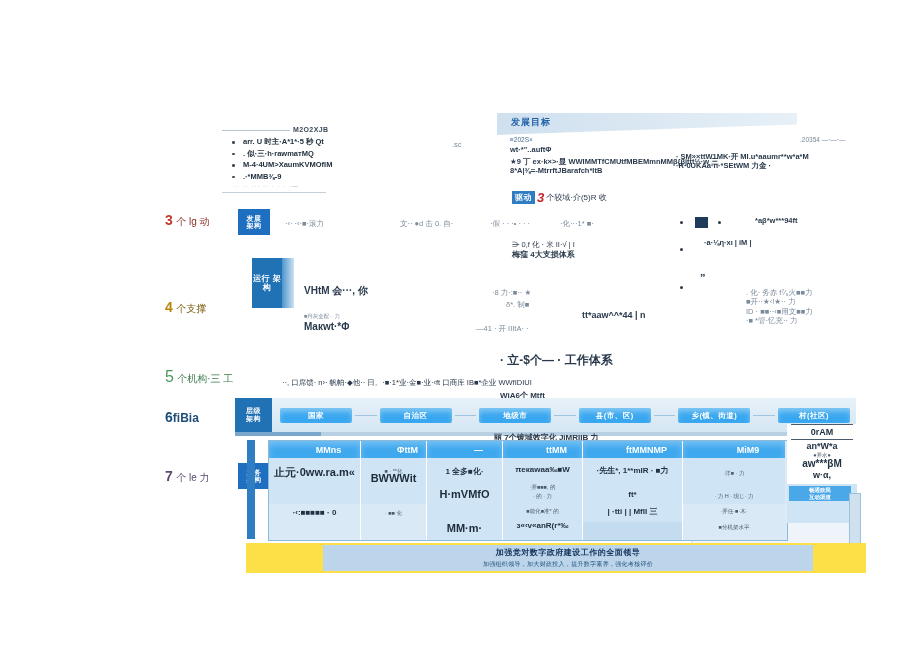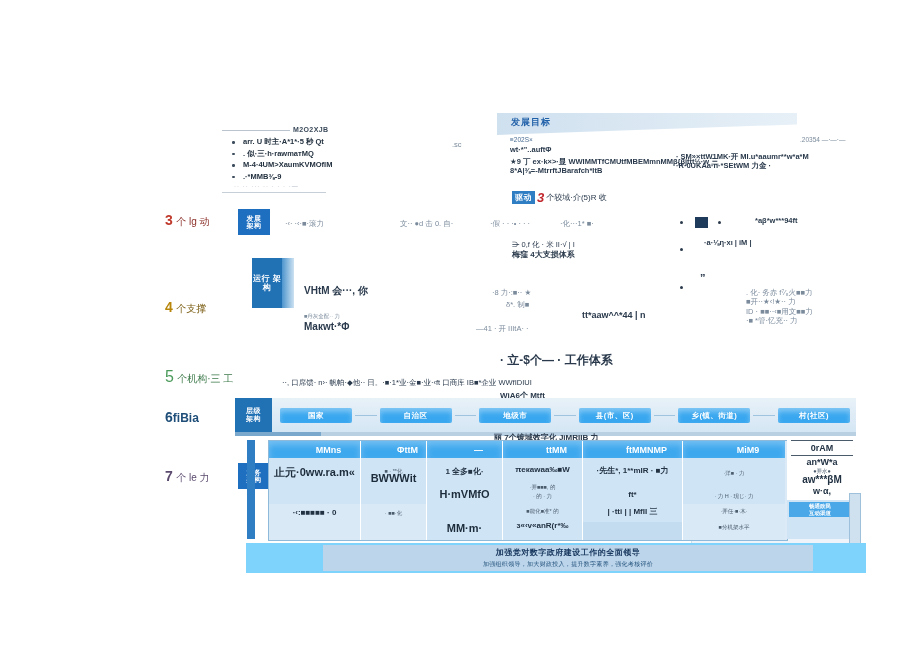--- a/index.html
+++ b/index.html
@@ -92,33 +92,33 @@
   .bt-col{box-sizing:border-box;border-right:1px solid #ffffff;position:relative;
         background:#cfe4f5;}
   .bt-col:last-child{border-right:none;}
   .bt-col .band{position:absolute;left:0;right:0;background:#bcd9ee;}
   .bt-txt{position:absolute;width:100%;text-align:center;white-space:nowrap;}
   .big{font-size:11px;font-weight:bold;color:#1d2c3b;}
   .mid{font-size:8px;font-weight:bold;color:#223243;}
   .tiny{font-size:5.5px;color:#4a5b6c;}
 
   
-  .rcol{position:absolute;left:787px;top:440px;width:70px;height:99px;}
+  .rcol{position:absolute;left:787px;top:424px;width:70px;height:99px;}
   .rcol-top{position:absolute;left:0;top:0;width:70px;height:60px;background:#ffffff;
         border-bottom:1px solid #8fb9d8;}
   .rcol-line{position:absolute;left:4px;right:4px;height:1px;background:#4a5b6c;}
   .rcol-blue{position:absolute;left:0;top:60px;width:70px;height:39px;
         background:#cfe4f5;}
   .rcol-badge{position:absolute;left:2px;top:62px;width:62px;height:15px;
         background:#4aa7e8;color:#fff;font-size:5.5px;font-weight:bold;text-align:center;
         line-height:1.25;padding-top:1px;box-sizing:border-box;}
 
   
   .lead-outer{position:absolute;left:246px;top:543px;width:620px;height:30px;
-        background:#7dd3fc;}
+        background:#fde047;}
   .lead-inner{position:absolute;left:77px;top:2px;width:490px;height:26px;
         background:#bcd5ea;display:flex;flex-direction:column;align-items:center;
         justify-content:center;}
   .lead-t1{font-size:8px;font-weight:bold;color:#17365d;letter-spacing:.5px;}
   .lead-t2{font-size:6px;color:#1f4e79;letter-spacing:.3px;margin-top:2px;}
   .lead-scroll{position:absolute;left:849px;top:493px;width:10px;height:52px;
         background:#cfe0ef;border:1px solid #9fc0da;}
 
   
   .ghost{position:absolute;left:691px;top:493px;width:168px;height:52px;

